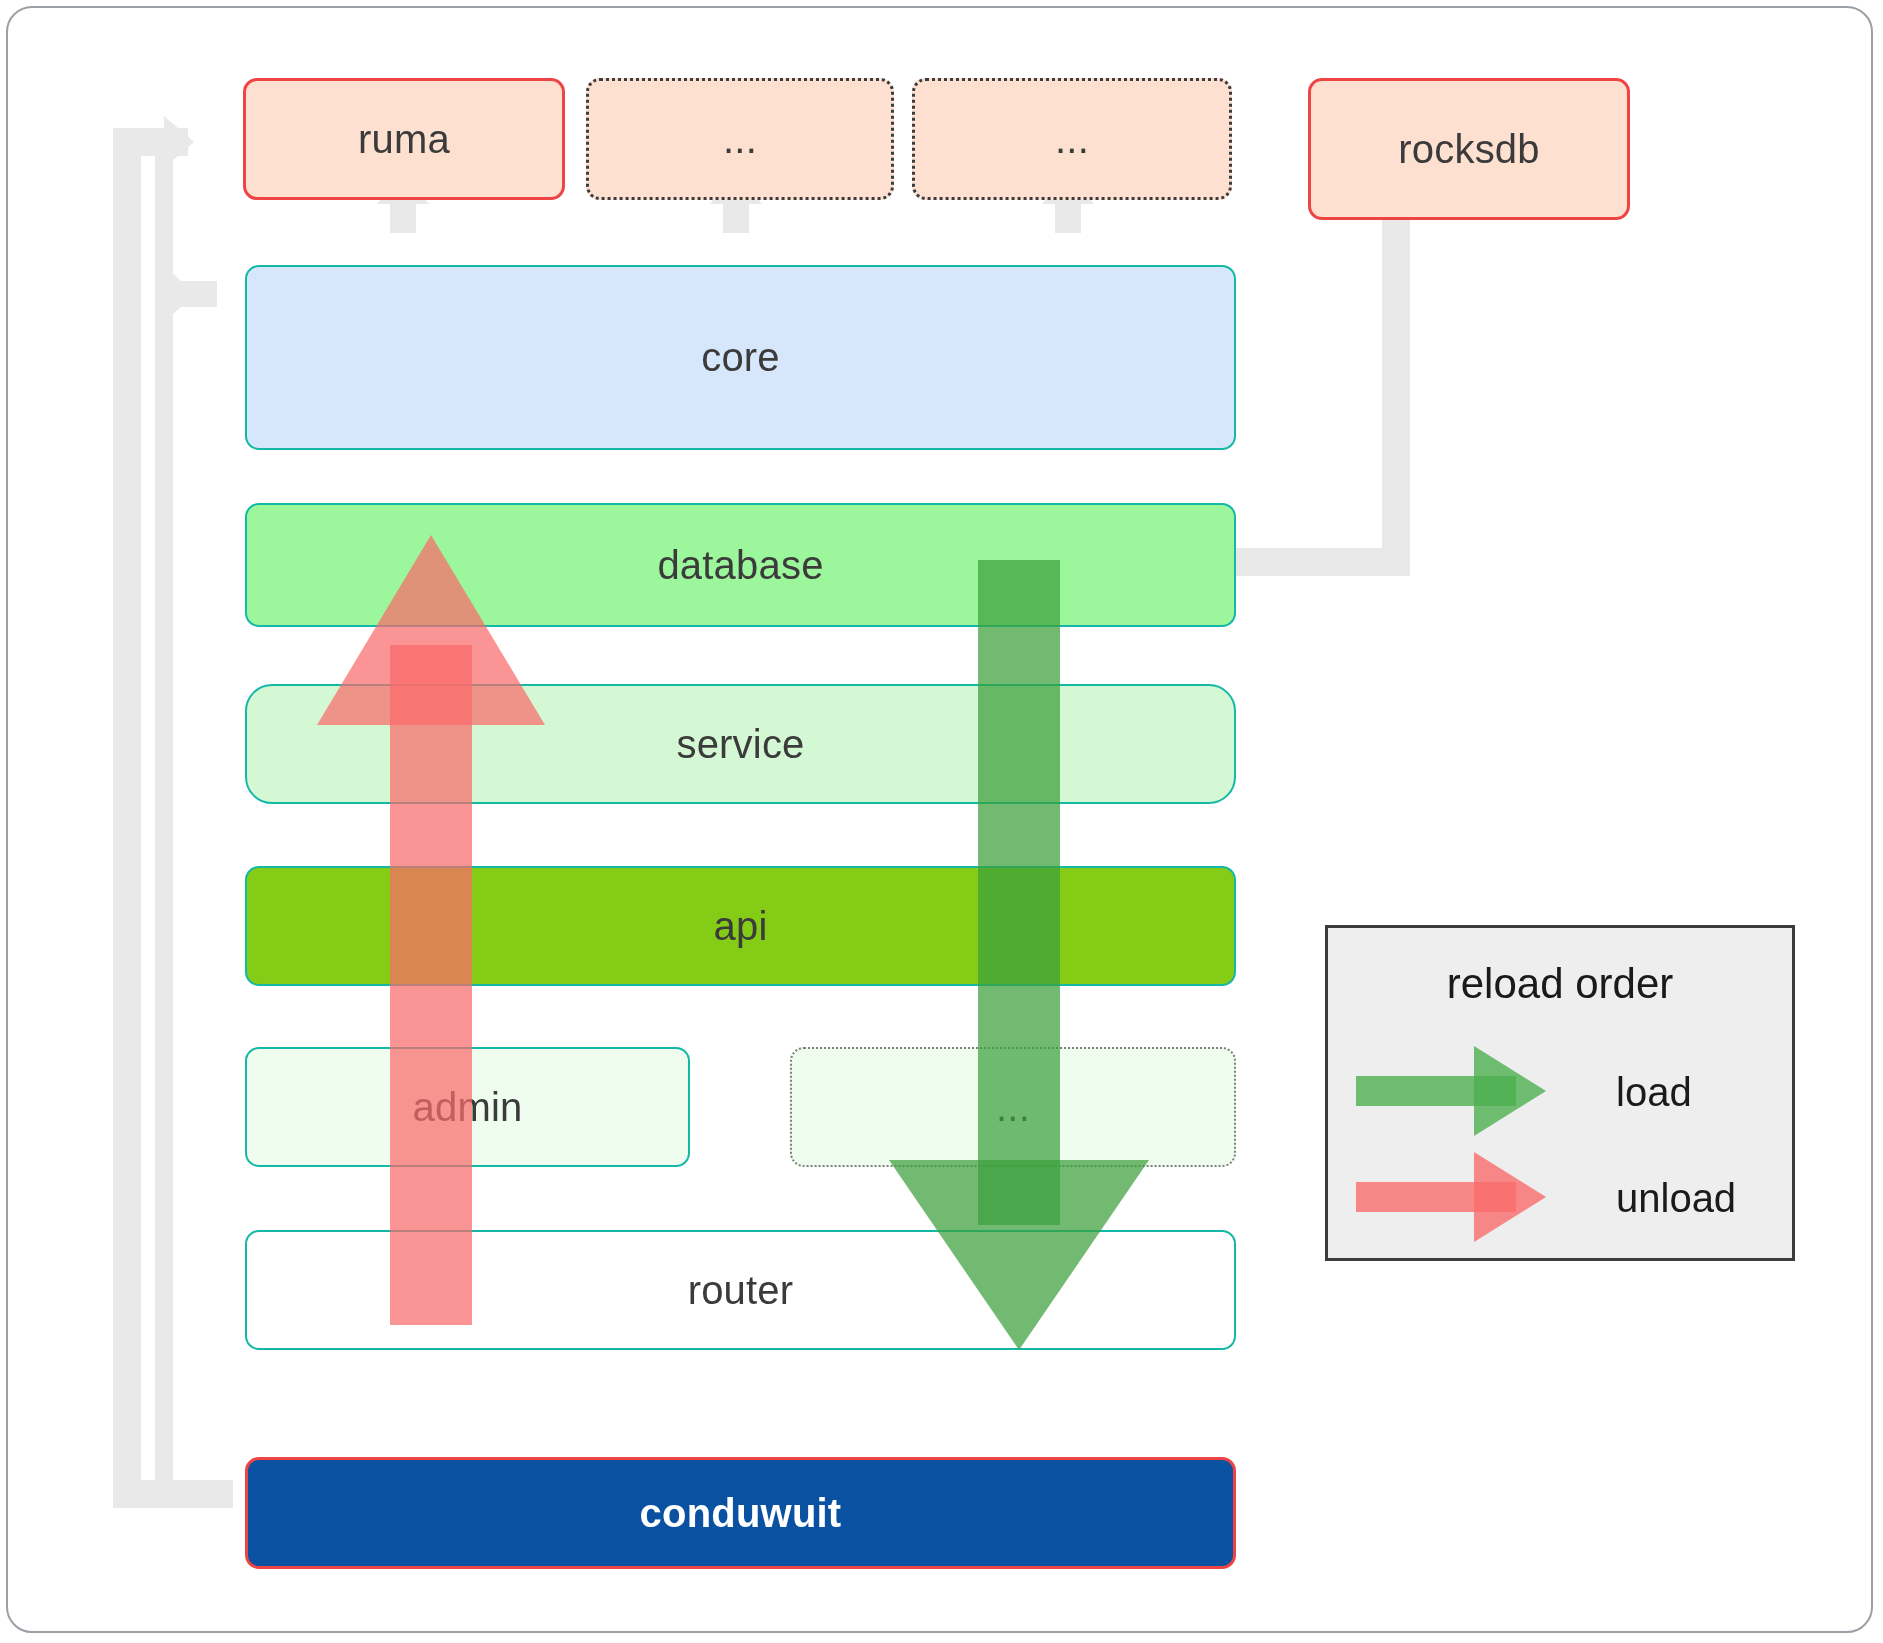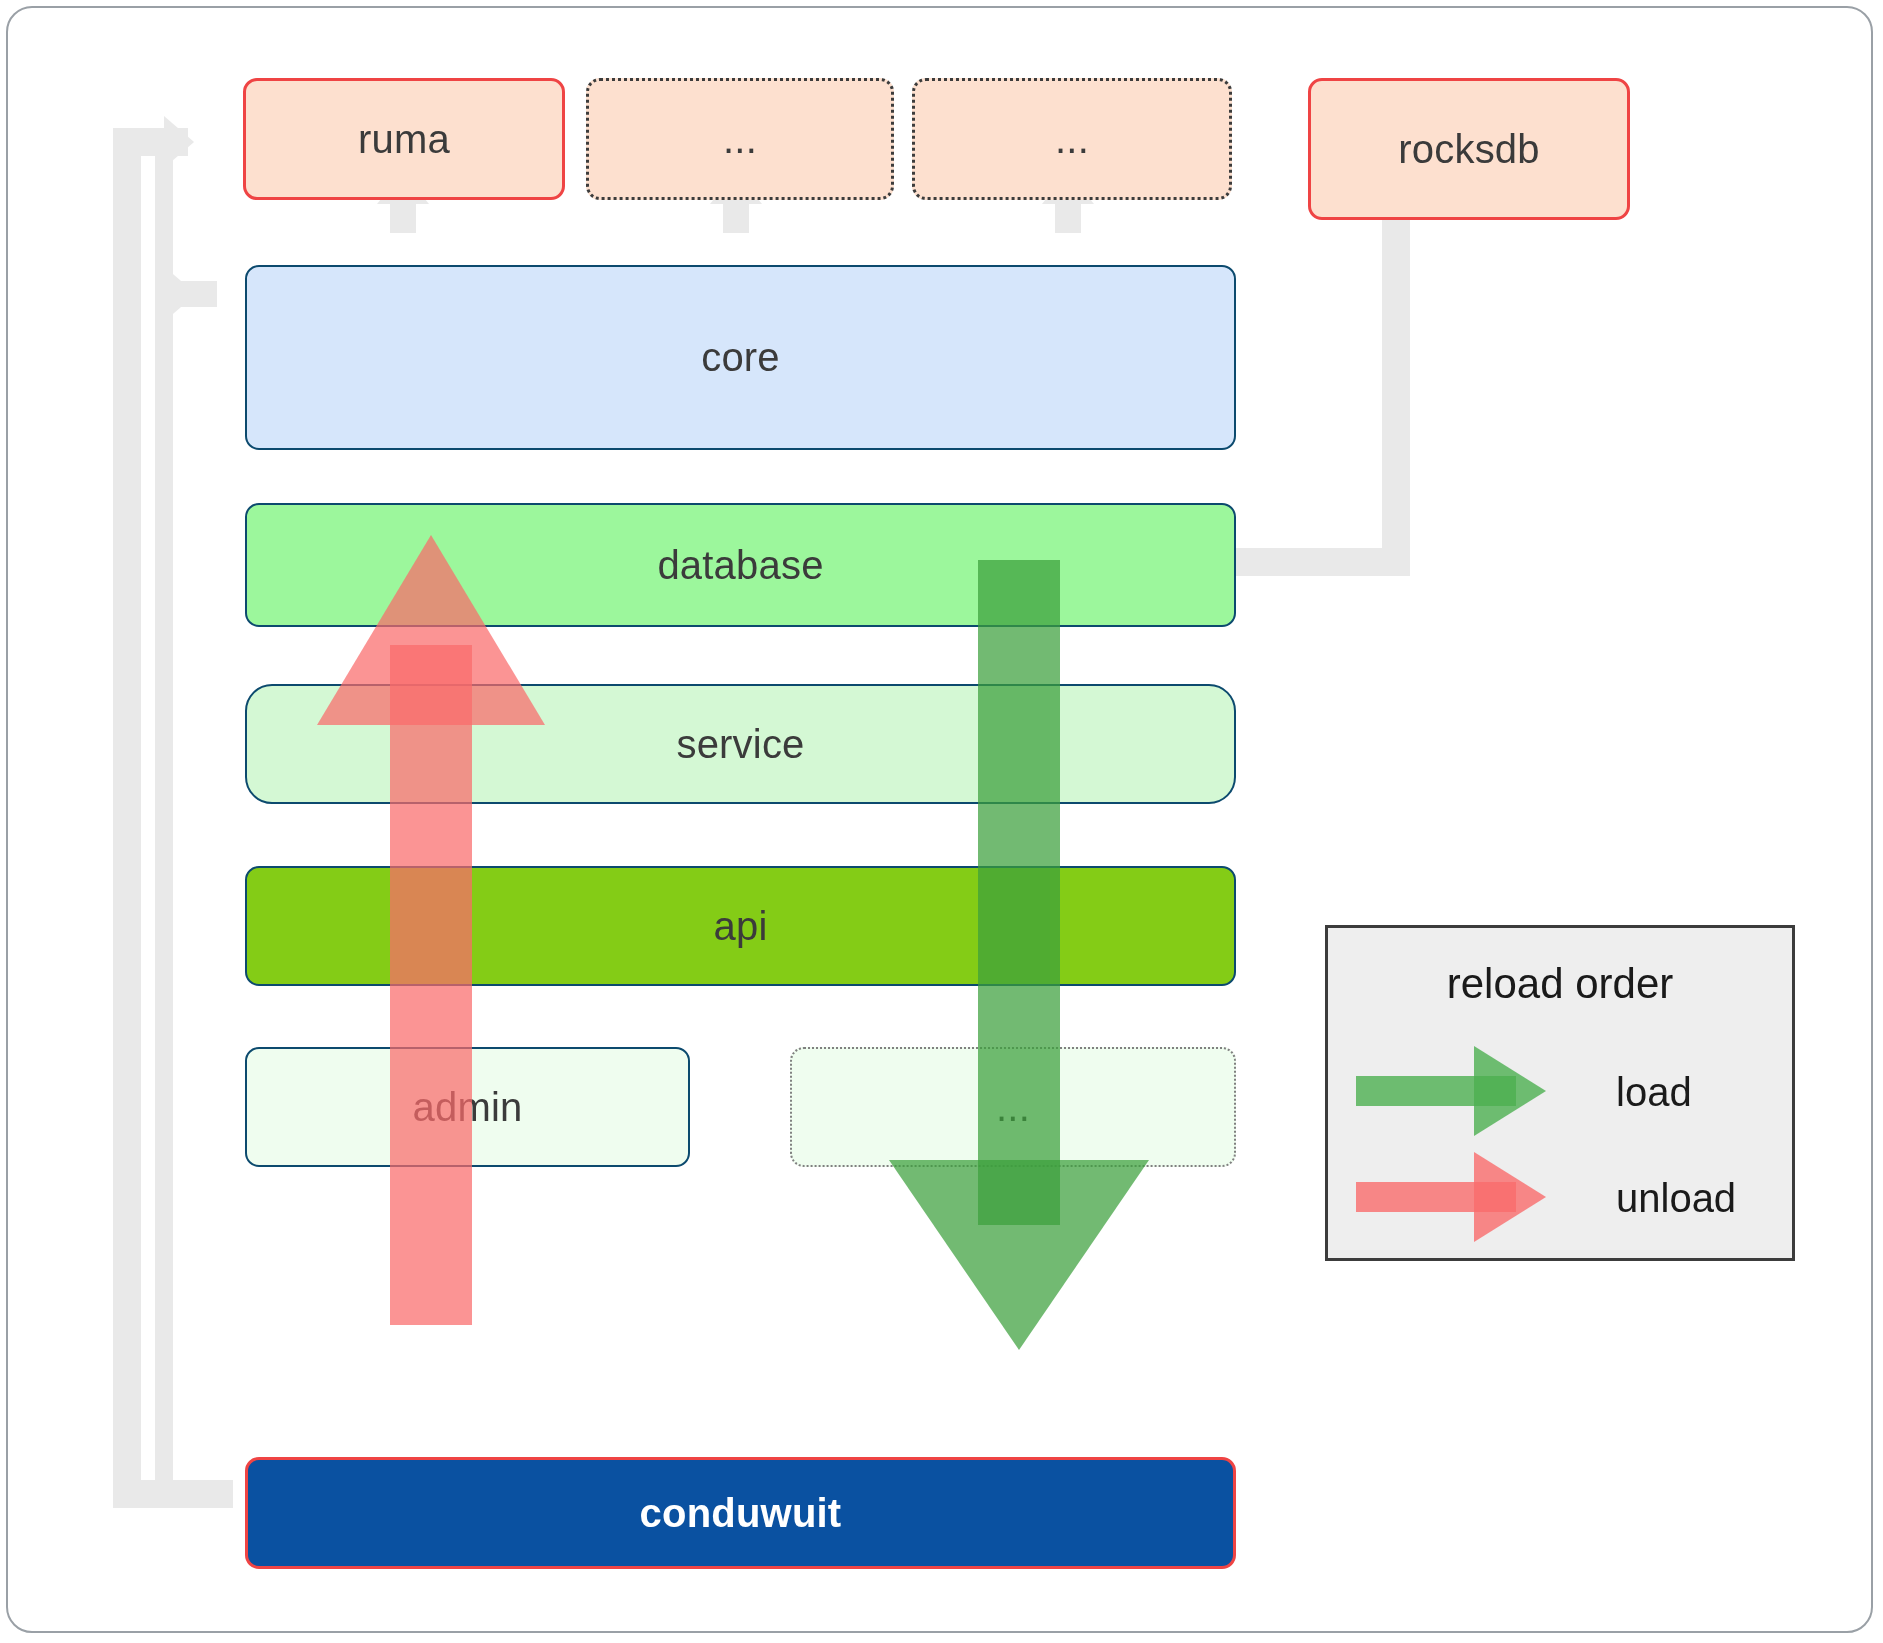--- a/index.html
+++ b/index.html
@@ -33,21 +33,21 @@
     box-sizing: border-box;
     border-radius: 14px;
     display: flex;
     align-items: center;
     justify-content: center;
     font-size: 40px;
     color: #3b3b3b;
     letter-spacing: 0.2px;
   }
   .node.dark-border { border: 3px solid #ef4444; }
-  .node.grey-border { border: 2px solid #0c4a6e; }
+  .node.grey-border { border: 2px solid #14b8a6; }
   .node.dotted-dark { border: 3px dotted #3c3c3c; }
   .node.dotted-grey { border: 2px dotted #808080; }
 
   .peach { background: #fde0cf; }
   .blue  { background: #d6e6fb; }
   .green1{ background: #9cf79c; }
   .green2{ background: #d4f8d4; }
   .green3{ background: #84cc16; }
   .green4{ background: #effdef; }
   .white { background: #ffffff; }
@@ -147,20 +147,23 @@
   </div>
 
   <div class="node green4 grey-border" style="left:245px; top:1047px; width:445px; height:120px;">
     <span>admin</span>
   </div>
 
   <div class="node green4 dotted-grey" style="left:790px; top:1047px; width:446px; height:120px;">
     <span>...</span>
   </div>
 
+  <div class="node white grey-border" style="left:245px; top:1230px; width:991px; height:120px;">
+    <span>router</span>
+  </div>
 
   <div class="node navy dark-border" style="left:245px; top:1457px; width:991px; height:112px;">
     <span>conduwuit</span>
   </div>
 
   <svg style="position:absolute; left:385px; top:535px; width:200px; height:790px; overflow:visible;">
     <g fill="#f96b6b" fill-opacity="0.72">
       <rect x="5" y="110" width="82" height="680"></rect>
       <polygon points="46,0 160,190 -68,190"></polygon>
     </g>

